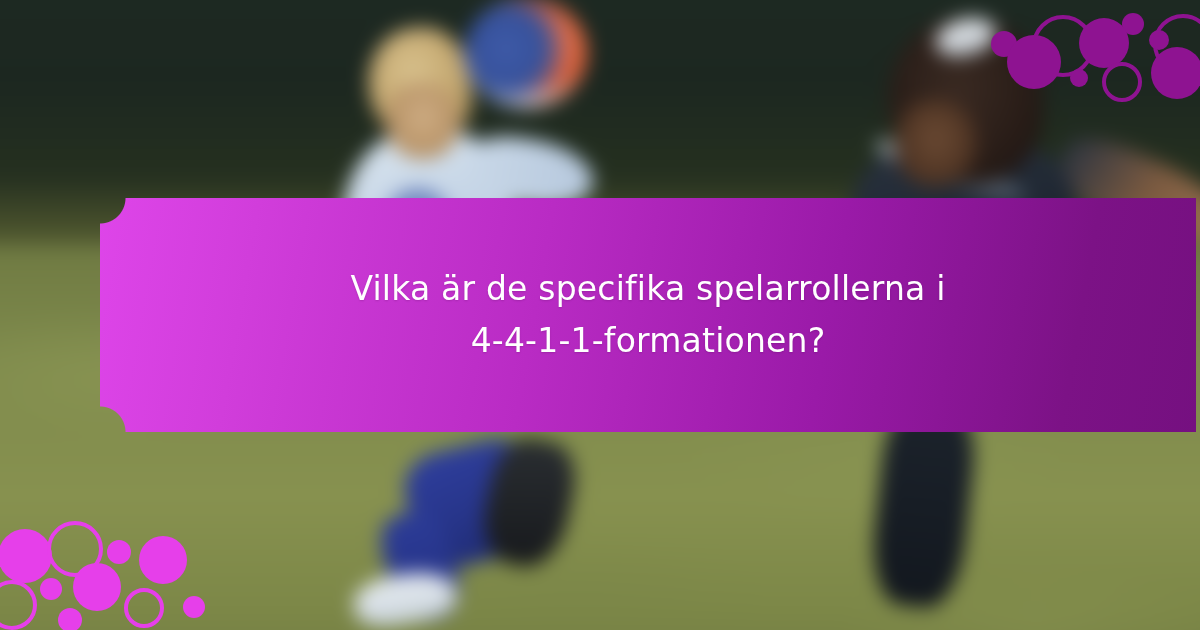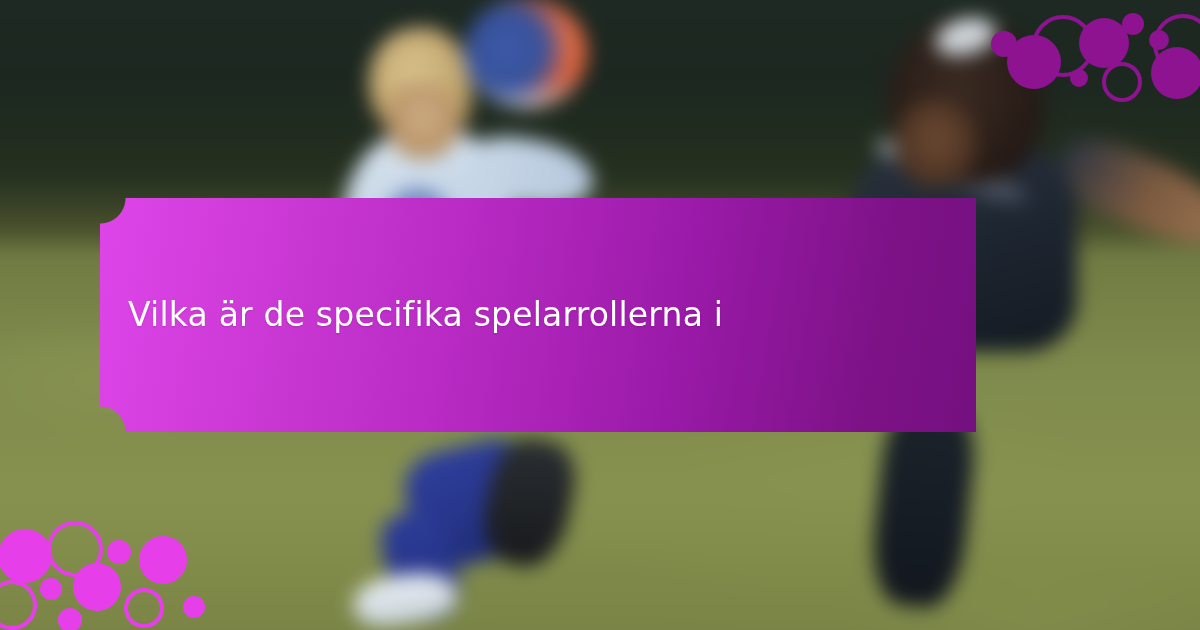--- a/index.html
+++ b/index.html
@@ -144,33 +144,33 @@
   .dots { position:absolute; }
   .dot { position:absolute; border-radius:50%; }
   .dot.fill-tr { background:#8E1391; }
   .dot.ring-tr { border:4px solid #8E1391; background:transparent; }
   .dot.fill-bl { background:#E63FEA; }
   .dot.ring-bl { border:4px solid #E63FEA; background:transparent; }
 
   
   .banner {
     position:absolute;
-    left:100px; top:198px; width:876px; height:234px;
+    left:100px; top:198px; width:1096px; height:234px;
     background:linear-gradient(100deg,#DE45E9 0%,#D13DDB 14%,#B92BC4 40%,#9A1AA8 66%,#7C1286 88%,#751080 100%);
     -webkit-mask-image:
       radial-gradient(circle 26px at 0px 0px, transparent 0 25px, #000 26px),
       radial-gradient(circle 26px at 0px 234px, transparent 0 25px, #000 26px),
       linear-gradient(#000,#000);
     -webkit-mask-composite:source-in;
     mask-image:
       radial-gradient(circle 26px at 0px 0px, transparent 0 25px, #000 26px),
       radial-gradient(circle 26px at 0px 234px, transparent 0 25px, #000 26px),
       linear-gradient(#000,#000);
     mask-composite:intersect;
-    display:flex; align-items:center; 
+    display:flex; align-items:center; justify-content:center;
   }
   .banner-title {
     color:#ffffff;
     font-size:33px;
     line-height:52px;
     font-weight:400;
     text-align:center;
     letter-spacing:.2px;
     max-width:760px;
     padding:0 28px;
@@ -233,16 +233,17 @@
       <div class="dot fill-bl" style="left: 73px; top: 563px; width: 48px; height: 48px;"></div>
       <div class="dot fill-bl" style="left: 58px; top: 608px; width: 24px; height: 24px;"></div>
       <div class="dot ring-bl" style="left: 124px; top: 588px; width: 40px; height: 40px;"></div>
       <div class="dot fill-bl" style="left: 183px; top: 596px; width: 22px; height: 22px;"></div>
     </div>
 
   <div class="banner">
     <div class="banner-title">
       <span>Vilka är de specifika spelarrollerna i</span>
       <br>
+      <span>4-4-1-1-formationen?</span>
     </div>
   </div>
 
 </div>
 
 </body></html>

